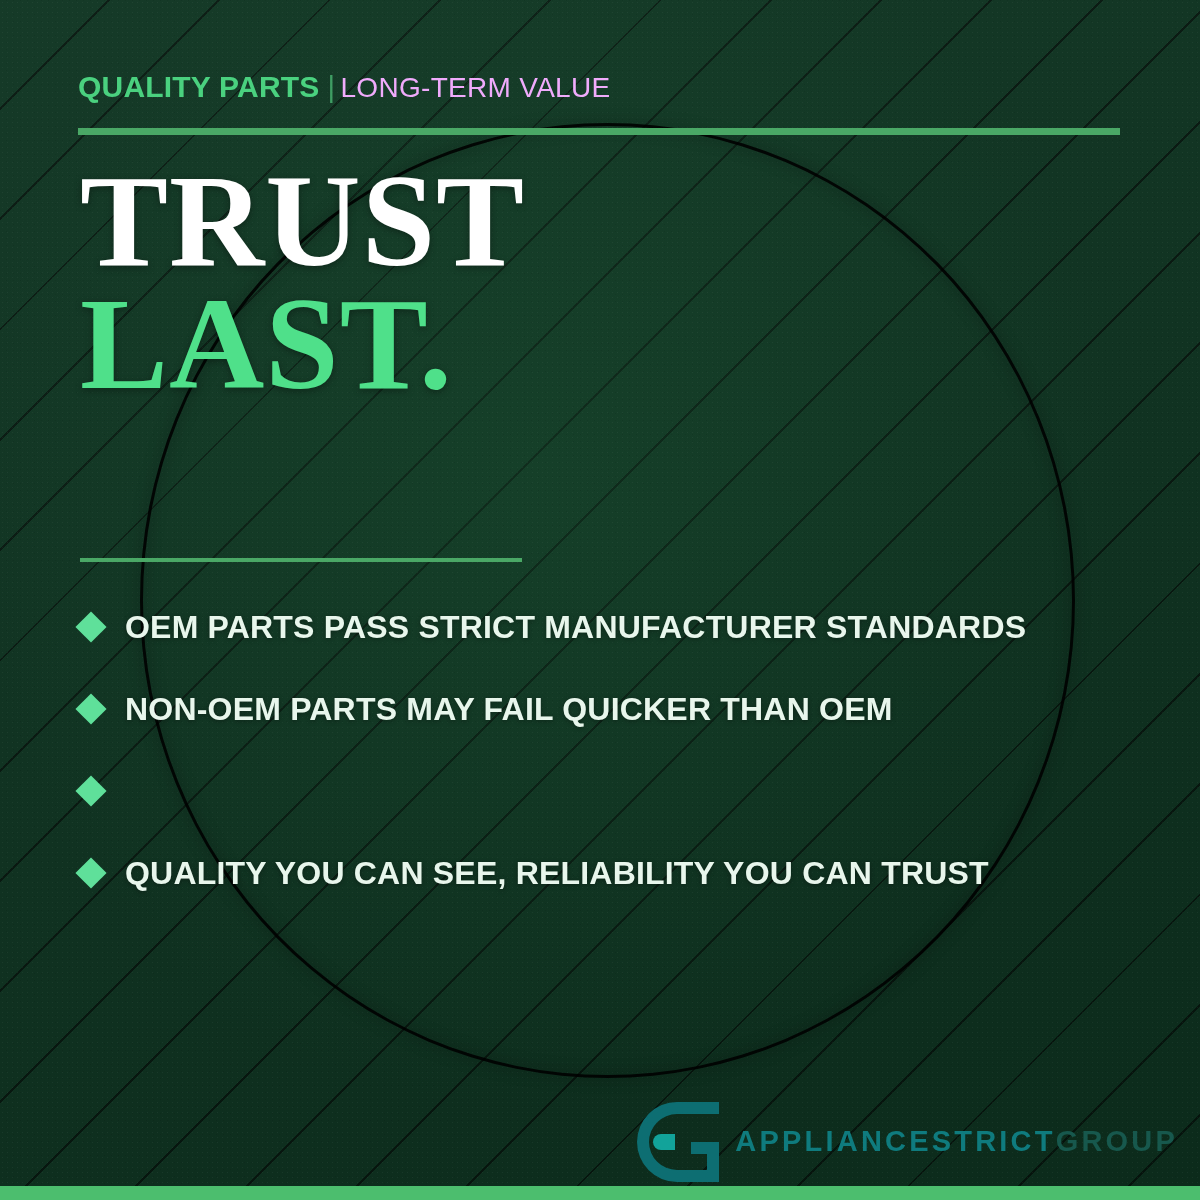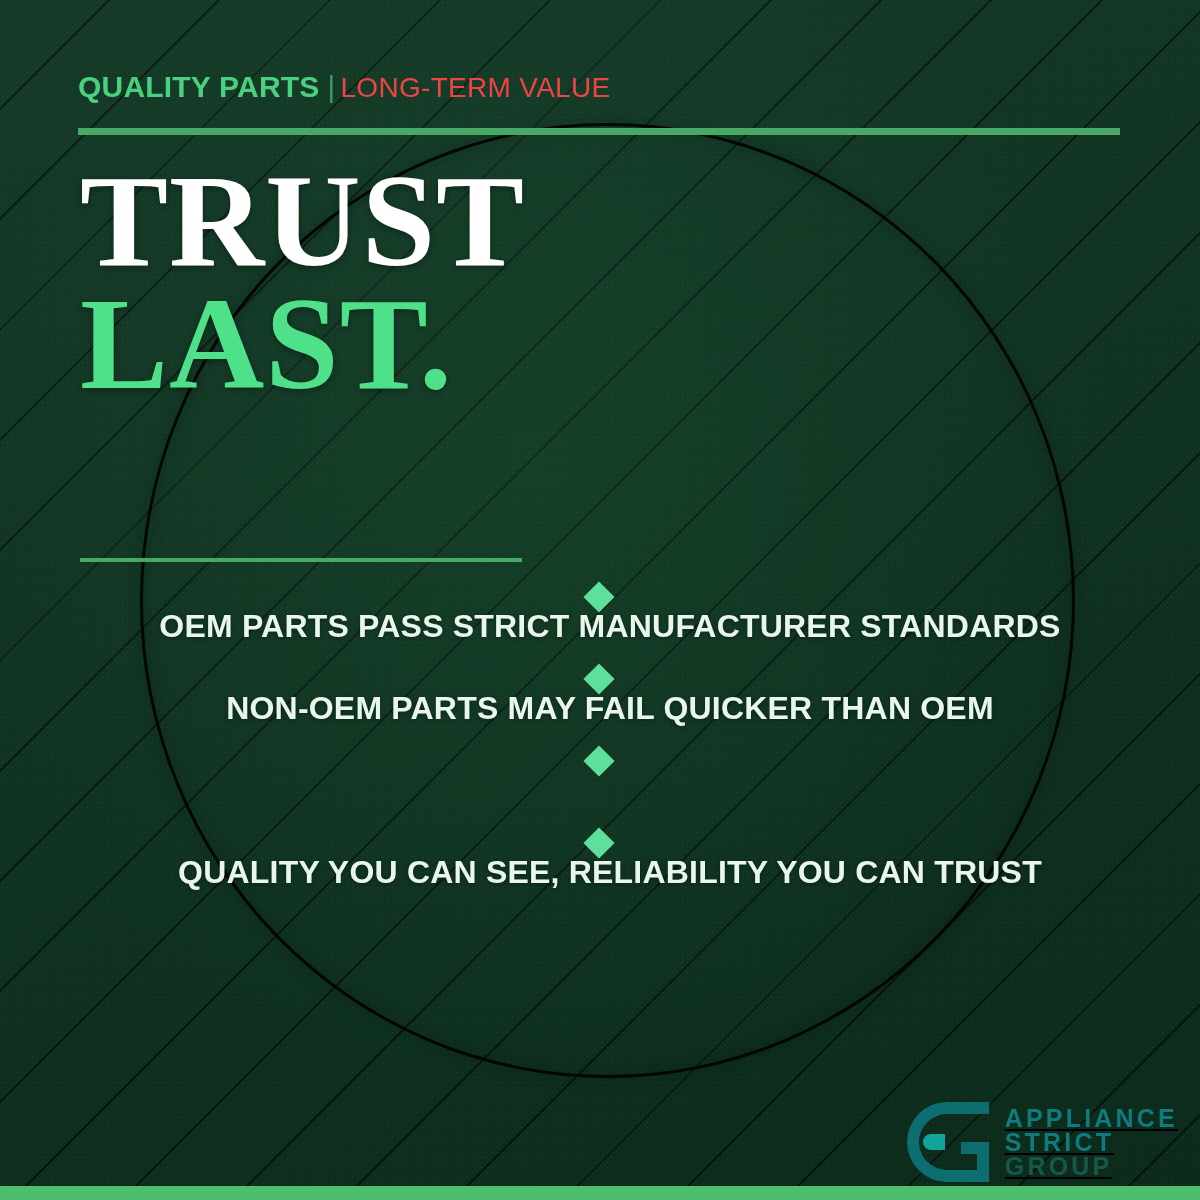--- a/index.html
+++ b/index.html
@@ -72,21 +72,21 @@
     font-size:30px;
     letter-spacing:.2px;
   }
   .kicker .k-sep {
     color:#3f9d63;
     font-weight:400;
     font-size:29px;
     margin:0 5px 0 8px;
   }
   .kicker .k-light {
-    color:#ef4444;
+    color:#f0abfc;
     font-weight:400;
     font-size:28px;
     letter-spacing:.3px;
   }
 
   .rule-top {
     position:absolute;
     left:78px; top:128px;
     width:1042px; height:7px;
     background:#4aa866;
@@ -116,21 +116,20 @@
   
   .bullets {
     position:absolute;
     left:80px; top:586px;
     width:1060px;
   }
   .bullet-row {
     display:flex;
     align-items:center;
     height:82px;
-    flex-direction:column;
   }
   .bullet-dia {
     flex:0 0 auto;
     width:22px; height:22px;
     background:#5fe09a;
     transform:rotate(45deg);
     margin-right:23px;
   }
   .bullet-txt {
     font-size:32px;
@@ -144,26 +143,25 @@
   
   .logo {
     position:absolute;
     right:22px; bottom:14px;
     display:flex;
     align-items:center;
     gap:12px;
   }
   .logo-mark { position:relative; width:92px; height:88px; flex:0 0 auto; }
   .logo-words {
-    display:flex; flex-direction:column;
+    display:flex; flex-direction:row;
     line-height:.96;
     font-weight:bold;
     letter-spacing:3.2px;
-    font-size:25px;
-    text-decoration:underline;
+    font-size:29px;
   }
   .lw-1 { color:#0f7b7e; }
   .lw-2 { color:#0f7b7e; }
   .lw-3 { color:#17584d; }
 
   
   .bottom-bar {
     position:absolute;
     left:0; right:0; bottom:0;
     height:14px;

